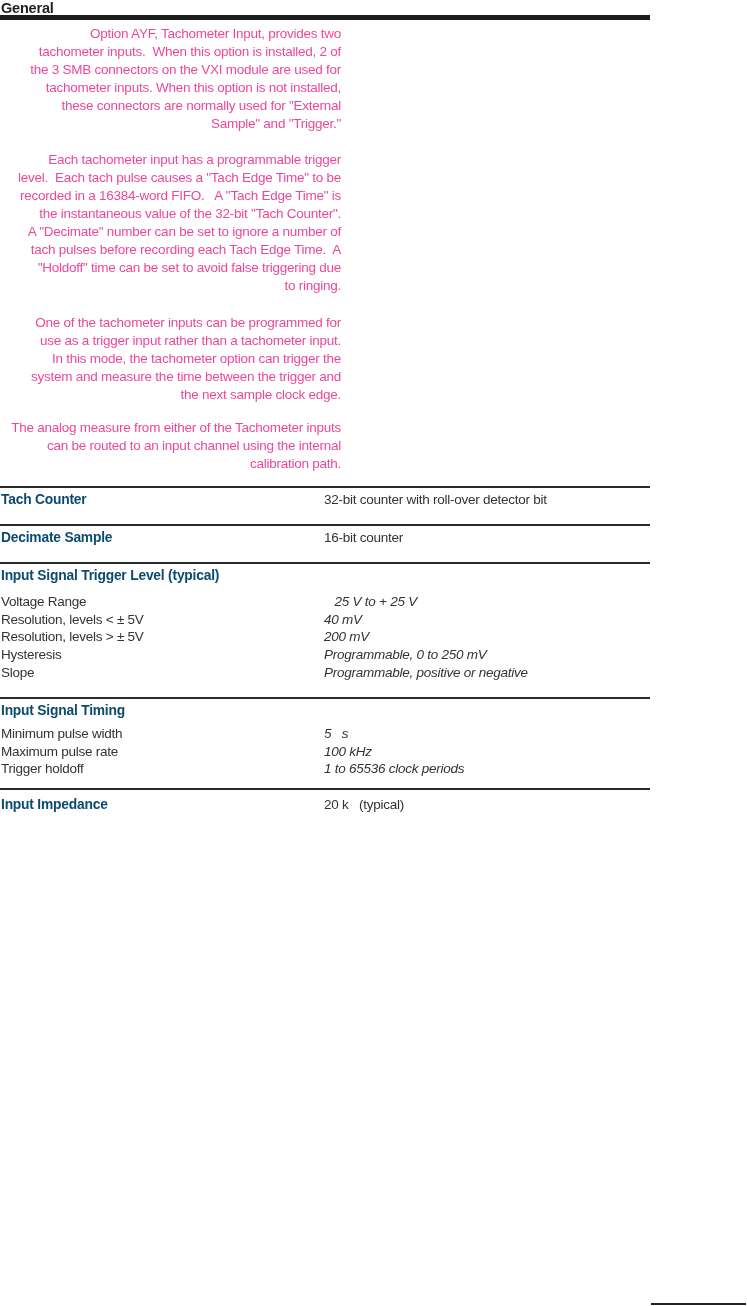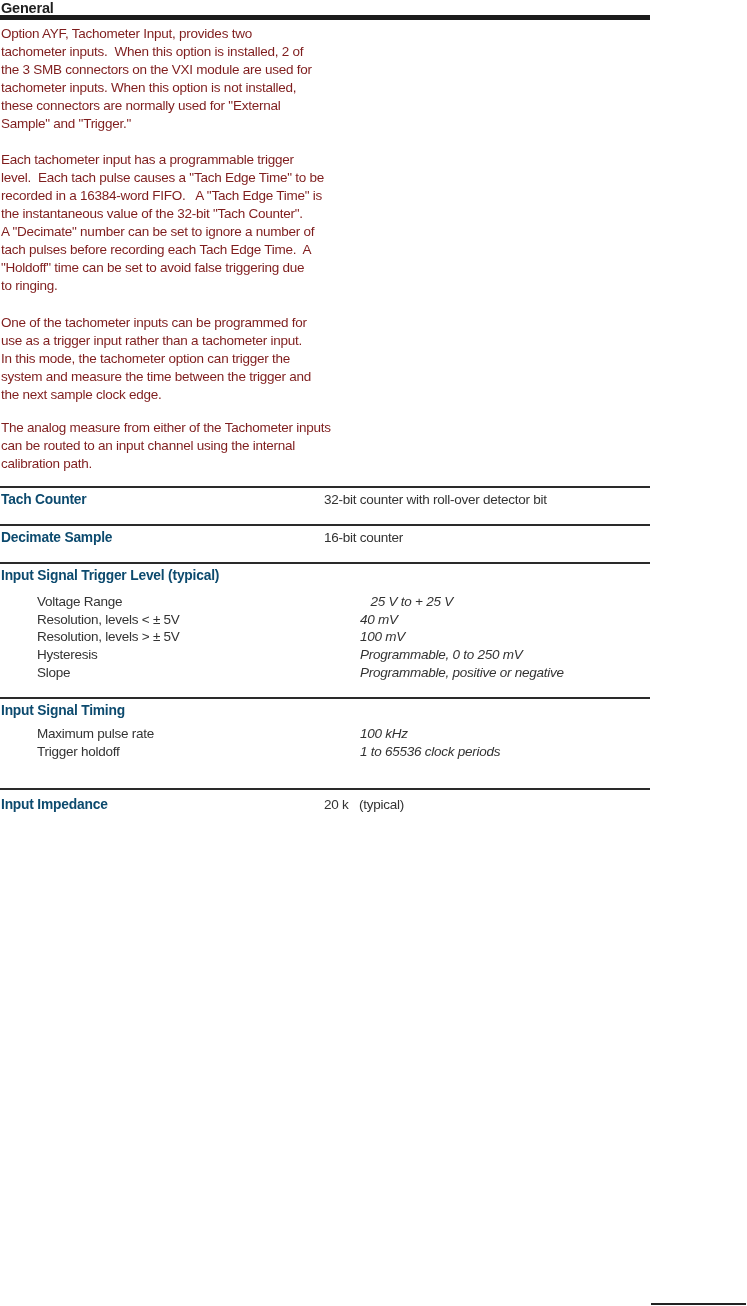--- a/index.html
+++ b/index.html
@@ -36,21 +36,22 @@
     background: #2a2a2a;
   }
   .para {
     left: 1px;
     width: 340px;
     font-size: 13.5px;
     line-height: 18px;
     letter-spacing: -0.25px;
     white-space: pre-wrap;
     margin: 0;
-    color: #7f1d1d;
+    color: #ec4899;
+    text-align: right;
   }
   .spec-row {
     left: 1px;
     width: 648px;
     display: flex;
     font-size: 13.5px;
     line-height: 18px;
     letter-spacing: -0.25px;
   }
   .spec-row .label { width: 323px; flex: none; white-space: pre; }
@@ -59,21 +60,20 @@
     font-weight: bold;
     color: #0c4a6e;
     font-size: 13.8px;
     letter-spacing: -0.2px;
   }
   .spec-list {
     left: 1px;
     width: 648px;
     font-size: 13.5px;
     letter-spacing: -0.25px;
-    padding-left: 36px;
   }
   .spec-list .row {
     display: flex;
     height: 17.7px;
     align-items: flex-start;
   }
   .spec-list .row .label { width: 323px; flex: none; white-space: pre; }
   .spec-list .row .value { flex: 1; white-space: pre; font-style: italic; }
   .footer-line {
     left: 651px; top: 1303px;
@@ -134,37 +134,41 @@
     <div class="row">
       <span class="label">Voltage Range</span>
       <span class="value">   25 V to + 25 V</span>
     </div>
     <div class="row">
       <span class="label">Resolution, levels &lt; ± 5V</span>
       <span class="value">40 mV</span>
     </div>
     <div class="row">
       <span class="label">Resolution, levels &gt; ± 5V</span>
-      <span class="value">100 mV</span>
+      <span class="value">200 mV</span>
     </div>
     <div class="row">
       <span class="label">Hysteresis</span>
       <span class="value">Programmable, 0 to 250 mV</span>
     </div>
     <div class="row">
       <span class="label">Slope</span>
       <span class="value">Programmable, positive or negative</span>
     </div>
   </div>
 
   <div class="abs thin-rule" style="top:697px"></div>
 
   <div class="abs bold" style="left:1px; top:702px; line-height:18px;">Input Signal Timing</div>
 
   <div class="abs spec-list" style="top:726px">
+    <div class="row">
+      <span class="label">Minimum pulse width</span>
+      <span class="value">5   s</span>
+    </div>
     <div class="row">
       <span class="label">Maximum pulse rate</span>
       <span class="value">100 kHz</span>
     </div>
     <div class="row">
       <span class="label">Trigger holdoff</span>
       <span class="value">1 to 65536 clock periods</span>
     </div>
   </div>
 

